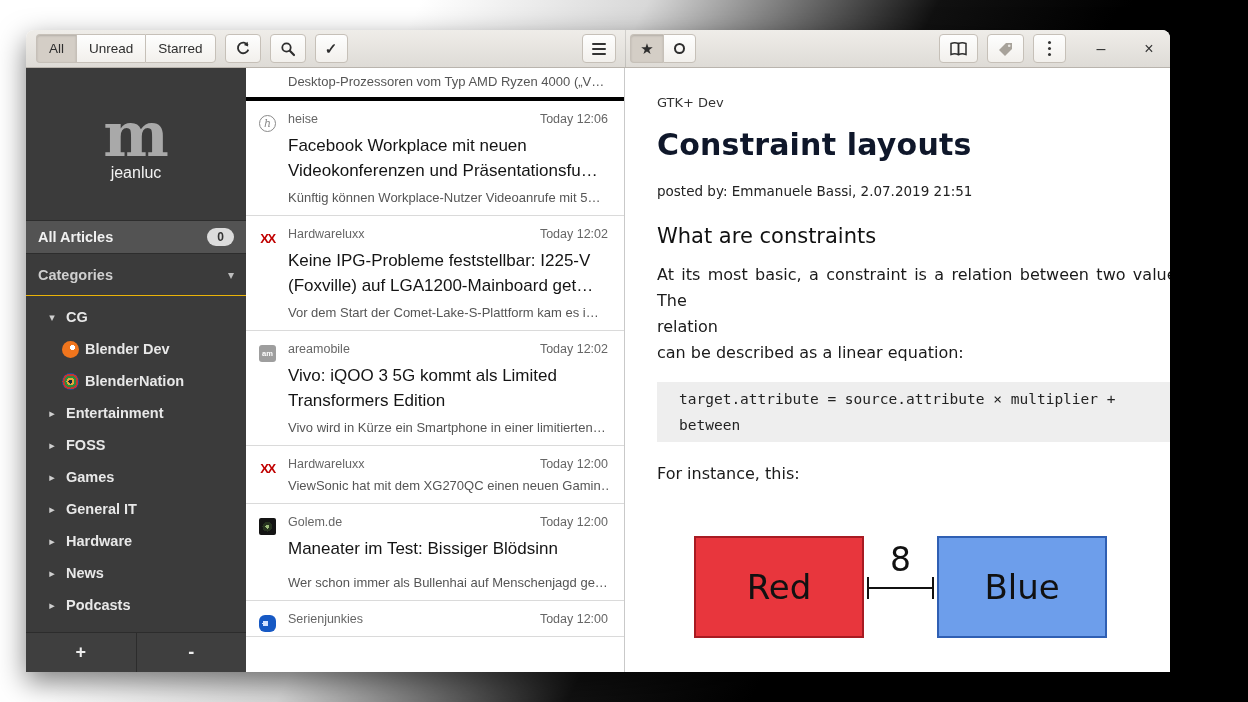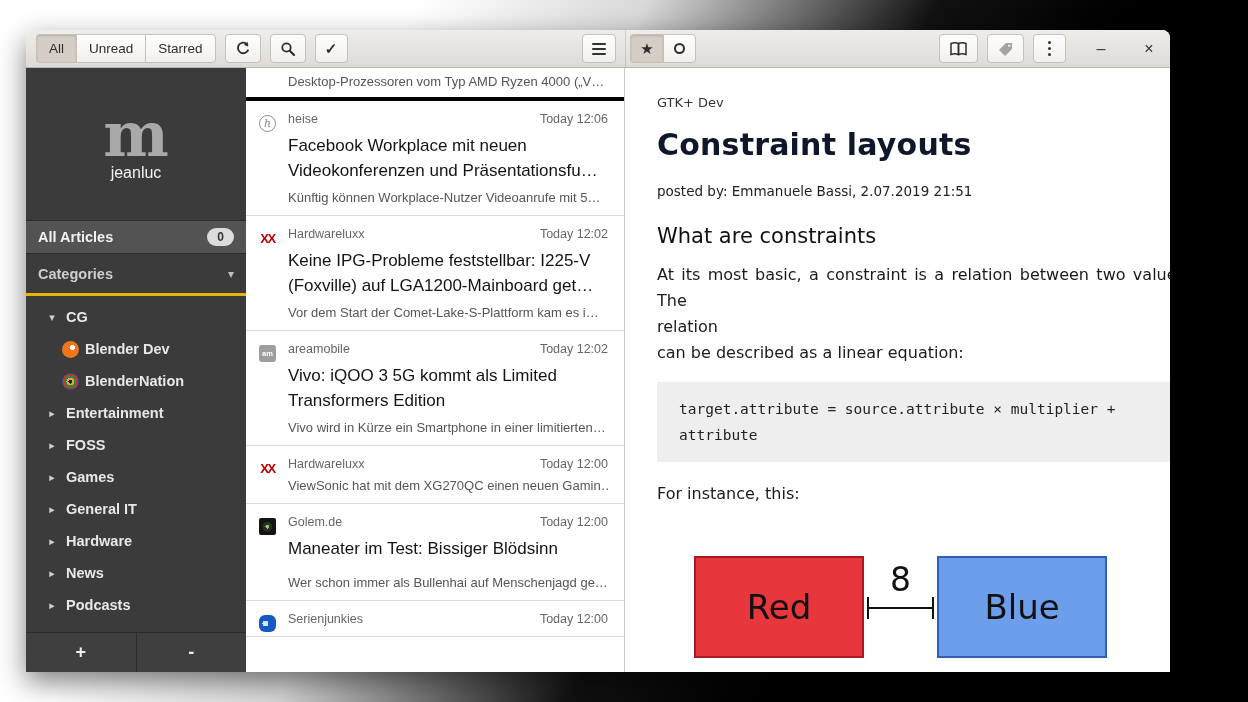--- a/index.html
+++ b/index.html
@@ -59,21 +59,21 @@
   .logo-area { height:152px; flex:0 0 152px; display:flex; flex-direction:column; align-items:center; justify-content:center; }
   .logo-m { font-family:"DejaVu Serif", serif; font-weight:bold; font-size:62px; line-height:58px; color:#a9a9a9; }
   .account-name { font-size:16px; color:#f2f2f2; margin-top:0; }
   .all-articles {
     height:34px; flex:0 0 34px; background:#535353;
     border-top:1px solid #2d2d2d; border-bottom:1px solid #2d2d2d;
     display:flex; align-items:center; padding:0 12px; cursor:pointer;
   }
   .all-articles .lbl { font-weight:bold; font-size:14.5px; color:#f0f0f0; flex:1; }
   .badge { background:#dcdcdc; color:#333; font-size:12px; font-weight:bold; border-radius:10px; padding:2px 10px; }
-  .cat-header { height:42px; flex:0 0 42px; display:flex; align-items:center; padding:0 12px; border-bottom:3px solid #eab308; cursor:pointer; }
+  .cat-header { height:42px; flex:0 0 42px; display:flex; align-items:center; padding:0 12px; border-bottom:1px solid #eab308; cursor:pointer; }
   .cat-header .lbl { font-weight:bold; font-size:14.5px; color:#cfcfcf; flex:1; }
   .cat-header .exp { color:#bdbdbd; font-size:12px; }
   .tree { padding-top:5px; }
   .tree-row { height:32px; display:flex; align-items:center; cursor:pointer; }
   .tree-row .exp { width:16px; text-align:center; font-size:11px; color:#cfcfcf; margin-left:18px; }
   .tree-row.feed { padding-left:36px; }
   .tree-row .lbl { font-weight:bold; font-size:14.5px; color:#e8e8e8; margin-left:6px; }
   .feed-ico { width:17px; height:17px; border-radius:50%; display:inline-block; flex:0 0 17px; }
   .ico-blender { background:radial-gradient(circle at 62% 38%, #ffffff 0 2.5px, #f0751d 2.5px 100%); }
   .ico-blendernation { background:radial-gradient(circle, #10253c 0 2px, #e8a33d 2px 4px, #2c8c3c 4px 6px, #c23535 6px 8px, #1b4fa0 8px 9px); }
@@ -100,21 +100,21 @@
   .ico-golem { background:radial-gradient(circle at 50% 50%, #9dbb7a 0 2px, #26321f 2px 5px, #141414 5px); border-radius:2px; }
   .ico-sj { background:radial-gradient(circle at 38% 50%, #d6e4ff 0 3px, #1759c4 3px); border-radius:6px; }
   
   .content-pane { flex:1; background:#fff; overflow:hidden; padding:27px 32px 0 32px; font-family:"DejaVu Sans", sans-serif; }
   .feed-name { font-size:13px; color:#333; }
   .article-title { font-size:30px; font-weight:bold; color:#0f172a; margin-top:17px; letter-spacing:.2px; }
   .byline { font-size:13.5px; color:#222; margin-top:21px; }
   .section-h { font-size:21px; color:#111; margin-top:25px; font-weight:normal; }
   .para { font-size:16px; color:#1a1a1a; line-height:26px; margin-top:14px; width:533px; }
   .para .jline { text-align:justify; text-align-last:justify; }
-  .codeblock { margin-top:16px; width:533px; background:#eeeeee; padding:14px 22px; font-family:"DejaVu Sans Mono", monospace; font-size:14.5px; color:#222; line-height:26px; }
+  .codeblock { margin-top:16px; width:533px; background:#eeeeee; padding:4px 22px; font-family:"DejaVu Sans Mono", monospace; font-size:14.5px; color:#222; line-height:26px; }
   .after-code { font-size:16px; color:#1a1a1a; margin-top:22px; }
   .diagram { margin-top:53px; margin-left:37px; display:flex; align-items:flex-end; }
   .dbox { width:170px; height:102px; display:flex; align-items:center; justify-content:center; font-size:34px; color:#111; }
   .dbox.red { border:2px solid #a81b22; }
   .dbox.blue { border:2px solid #2f5fb3; }
   .dim { width:73px; height:102px; position:relative; }
   .dim-line { position:absolute; left:3px; right:3px; top:51px; height:2px; background:#111; }
   .dim-line::before, .dim-line::after { content:""; position:absolute; width:2px; height:22px; background:#111; top:-10px; }
   .dim-line::before { left:0; } .dim-line::after { right:0; }
   .dim-label { position:absolute; top:4px; left:0; right:0; text-align:center; font-size:33px; color:#111; }
@@ -332,21 +332,21 @@
       <h1 class="article-title">Constraint layouts</h1>
       <div class="byline">posted by: Emmanuele Bassi, 2.07.2019 21:51</div>
       <h2 class="section-h">What are constraints</h2>
       <div class="para">
         <div class="jline">At its most basic, a constraint is a relation between two values. The</div>
         <div>relation</div>
         <div>can be described as a linear equation:</div>
       </div>
       <div class="codeblock">
         <div>target.attribute = source.attribute × multiplier +</div>
-        <div>attribute</div>
+        <div>between</div>
       </div>
       <div class="after-code">For instance, this:</div>
       <div class="diagram">
         <div class="dbox red" style="background: rgb(232, 54, 61);">Red</div>
         <div class="dim">
           <div class="dim-label">8</div>
           <div class="dim-line"></div>
         </div>
         <div class="dbox blue" style="background: rgb(109, 158, 235);">Blue</div>
       </div>

